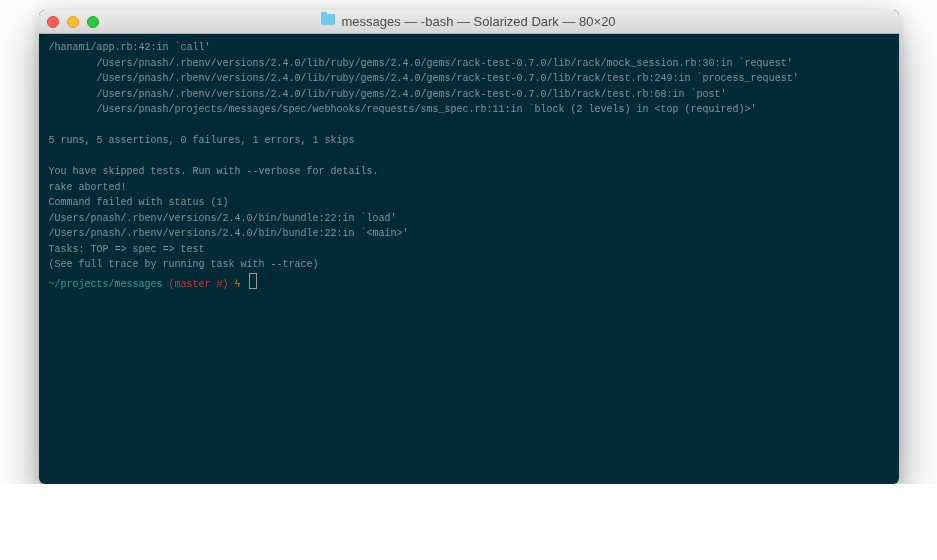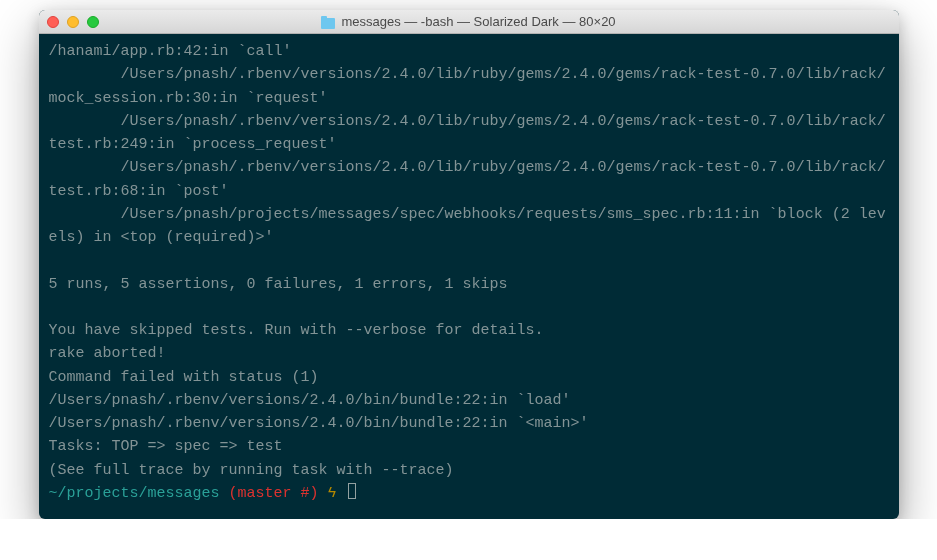--- a/index.html
+++ b/index.html
@@ -43,21 +43,21 @@
     }
     .light.red { background: #ff5f56; border: 0.5px solid #e0443e; }
     .light.yellow { background: #ffbd2e; border: 0.5px solid #dea123; }
     .light.green { background: #27c93f; border: 0.5px solid #1aab29; }
     .title-wrap {
       position: absolute;
       left: 0;
       right: 0;
       display: flex;
       justify-content: center;
-      align-items: flex-end;
+      align-items: flex-start;
       gap: 6px;
       pointer-events: none;
     }
     .folder-icon {
       width: 14px;
       height: 11px;
       background: #6ec7ef;
       border-radius: 1px;
       position: relative;
     }
@@ -72,21 +72,21 @@
       border-radius: 1px 1px 0 0;
     }
     .title-text {
       font-family: -apple-system, BlinkMacSystemFont, "Helvetica Neue", sans-serif;
       font-size: 13px;
       color: #4a4a4a;
       font-weight: 400;
     }
     .terminal {
       padding: 6px 10px 14px 10px;
-      font-size: 15px;
+      font-size: 10px;
       line-height: 1.55;
       color: #839496;
       white-space: pre-wrap;
       word-break: break-all;
       min-height: 450px;
     }
     .prompt-line {
       display: inline;
     }
     .prompt-path { color: #2aa198; }

